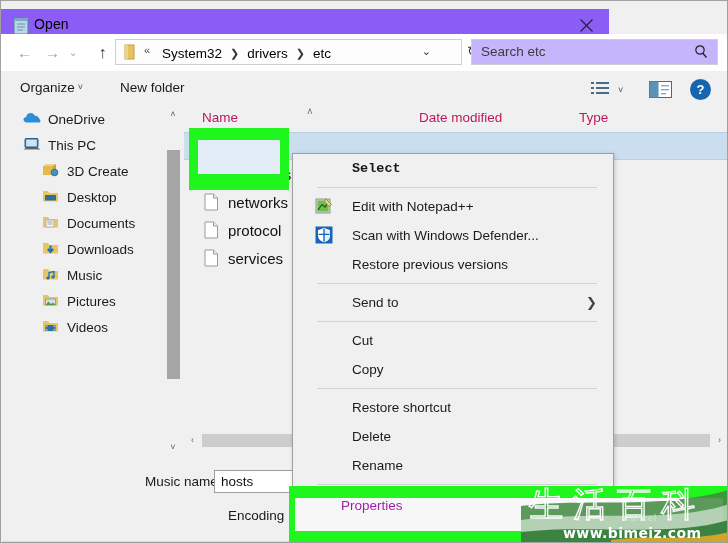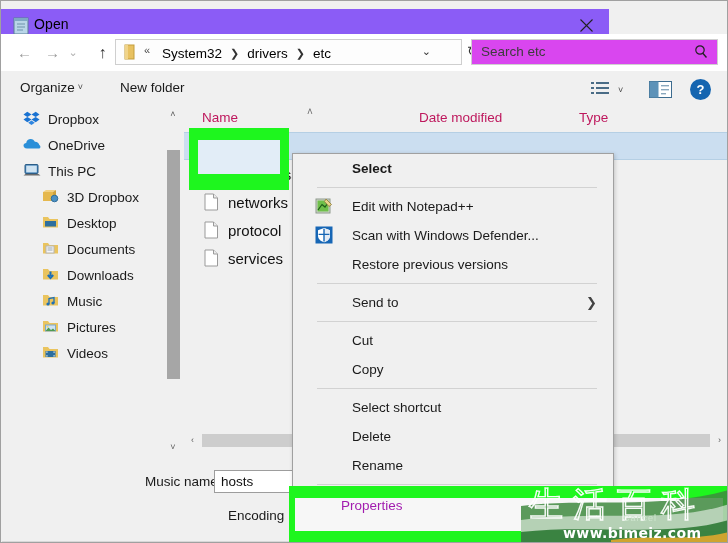--- a/index.html
+++ b/index.html
@@ -33,21 +33,21 @@
             background:#fdfdfd;border:1px solid #cfcfcf;box-sizing:border-box;}
   .crumb-folder{position:absolute;left:7px;top:4px;width:14px;height:16px;}
   .crumb-chev0{position:absolute;left:28px;top:4px;font-size:11px;color:#4a4a4a;}
   .crumbs{position:absolute;left:44px;top:3px;height:20px;display:flex;align-items:center;gap:0;}
   .crumb{font-size:13.5px;color:#000;padding:0 2px;cursor:default;}
   .crumb-sep{font-size:11px;color:#333;padding:0 6px;}
   .crumb-down{position:absolute;right:30px;top:5px;font-size:11px;color:#333;}
   .crumb-refresh{position:absolute;right:7px;top:3px;font-size:14px;color:#333;}
 
   .searchbox{position:absolute;left:470px;top:38px;width:247px;height:26px;
-             background:#d946ef;border:1px solid #cfcfcf;box-sizing:border-box;}
+             background:#c4b5fd;border:1px solid #cfcfcf;box-sizing:border-box;}
   .search-ph{position:absolute;left:9px;top:4px;font-size:13.5px;color:#3c3c3c;}
   .search-icon{position:absolute;right:8px;top:4px;}
 
   
   .cmdbar{position:absolute;left:0;top:70px;width:728px;height:35px;background:#f0f0f0;}
   .organize{position:absolute;left:19px;top:79px;font-size:13.5px;color:#1a1a1a;}
   .organize .caret{font-size:9px;color:#444;margin-left:3px;position:relative;top:-2px;}
   .newfolder{position:absolute;left:119px;top:79px;font-size:13.5px;color:#1a1a1a;}
   .cmd-view{position:absolute;left:590px;top:80px;}
   .cmd-view-caret{position:absolute;left:617px;top:84px;font-size:9px;color:#444;}
@@ -118,21 +118,21 @@
   .encoding-caret{position:absolute;right:8px;top:5px;font-size:10px;color:#333;}
   .btn-cancel{position:absolute;left:617px;top:536px;font-size:13.5px;color:#1a1a1a;}
   .foot-line{position:absolute;left:1px;top:540px;width:726px;height:2px;background:#d8d8d8;}
 
   
   .ctxmenu{position:absolute;left:291px;top:152px;width:322px;height:379px;
            background:#f0f0f0;border:1px solid #a0a0a0;box-sizing:border-box;
            box-shadow:1px 1px 4px rgba(0,0,0,.18);}
   .mi{position:relative;height:29px;display:flex;align-items:center;padding-left:59px;
       font-size:13.5px;color:#1a1a1a;white-space:nowrap;}
-  .mi.bold{font-weight:bold;}
+  .mi.bold{font-weight:bold;font-family:Liberation Mono, monospace;}
   .mi .miicon{position:absolute;left:22px;top:5px;width:18px;height:18px;}
   .mi .submore{position:absolute;right:16px;top:7px;font-size:13px;color:#444;}
   .msep{height:1px;background:#d2d2d2;margin:4px 16px 4px 24px;}
 
   
   .gbox{position:absolute;background:#1ef61e;}
   .gbox.hosts{left:188px;top:127px;width:100px;height:62px;}
   .gbox.props{left:288px;top:485px;width:440px;height:58px;}
   .gbox-inner-white{position:absolute;background:#f7f7f7;}
 
@@ -245,32 +245,20 @@
     </svg>
   </span>
   <div class="cmd-help">
     <span>?</span>
   </div>
 
   <div class="pane-wrap">
 
     <div class="navpane">
 
-      <div class="navitem lvl0">
-        <span class="ico">
-          <svg width="17" height="15" viewBox="0 0 17 15">
-            <path d="M4.3 0.8 L0.5 3.4 L4.3 6 L8.5 3.4 Z" fill="#1a73d2"></path>
-            <path d="M12.7 0.8 L16.5 3.4 L12.7 6 L8.5 3.4 Z" fill="#1a73d2"></path>
-            <path d="M4.3 11.2 L0.5 8.6 L4.3 6 L8.5 8.6 Z" fill="#1a73d2"></path>
-            <path d="M12.7 11.2 L16.5 8.6 L12.7 6 L8.5 8.6 Z" fill="#1a73d2"></path>
-            <path d="M8.5 9.6 L5.2 11.8 L8.5 14 L11.8 11.8 Z" fill="#2f86e0"></path>
-          </svg>
-        </span>
-        <span>Dropbox</span>
-      </div>
 
       <div class="navitem lvl0">
         <span class="ico">
           <svg width="18" height="13" viewBox="0 0 18 13">
             <path d="M4 11.5 C1.6 11.5 0.5 10 0.5 8.5 C0.5 7 1.8 5.9 3.2 5.9 C3.5 3.6 5.4 2 7.7 2 C9.6 2 11.2 3.1 11.9 4.8 C14 4.6 16 6 16.3 8 C16.9 8.4 17.4 9 17.4 9.9 C17.4 10.9 16.5 11.5 15.4 11.5 Z" fill="#2b8fd8"></path>
           </svg>
         </span>
         <span>OneDrive</span>
       </div>
 
@@ -287,21 +275,21 @@
 
       <div class="navitem lvl1">
         <span class="ico">
           <svg width="17" height="14" viewBox="0 0 17 14">
             <path d="M1 3 L1 12 L11 12 L11 3 Z" fill="#e5b84e"></path>
             <path d="M1 3 L4 1 L14 1 L11 3 Z" fill="#f2d184"></path>
             <path d="M11 3 L14 1 L14 10 L11 12 Z" fill="#cfa23c"></path>
             <circle cx="12.5" cy="9.5" r="3.3" fill="#4a90c4" stroke="#2f6e9b"></circle>
           </svg>
         </span>
-        <span>3D Dropbox</span>
+        <span>3D Create</span>
       </div>
 
       <div class="navitem lvl1">
         <span class="ico">
           <svg width="17" height="14" viewBox="0 0 17 14">
             <path d="M1 2 L1 12.5 L16 12.5 L16 4 L7.5 4 L6 2 Z" fill="#eac45e"></path>
             <rect x="3" y="6" width="11" height="5.5" fill="#2d6f9e"></rect>
           </svg>
         </span>
         <span>Desktop</span>
@@ -507,21 +495,21 @@
 
     <div class="mi">
       <span>Cut</span>
     </div>
     <div class="mi">
       <span>Copy</span>
     </div>
     <div class="msep"></div>
 
     <div class="mi">
-      <span>Select shortcut</span>
+      <span>Restore shortcut</span>
     </div>
     <div class="mi">
       <span>Delete</span>
     </div>
     <div class="mi">
       <span>Rename</span>
     </div>
     <div class="msep"></div>
 
     <div class="mi" style="visibility:hidden">

